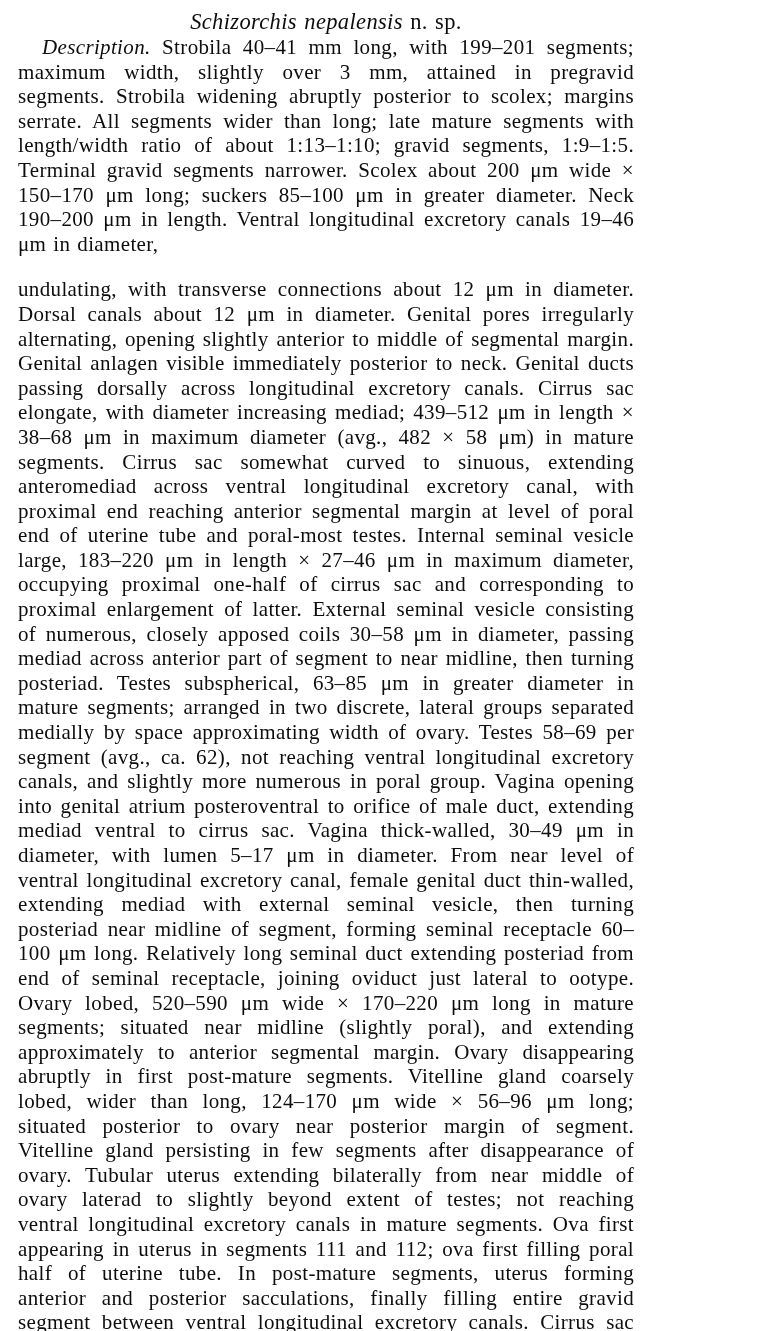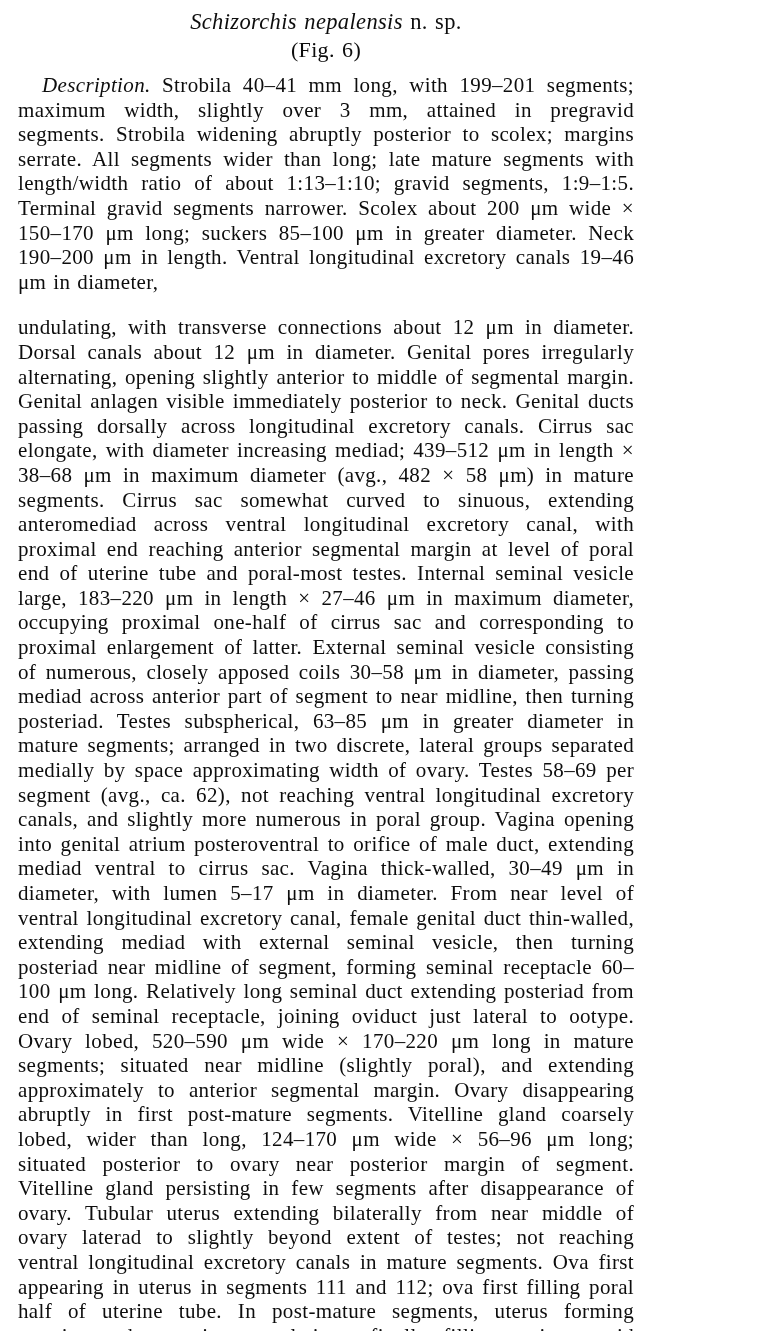--- a/index.html
+++ b/index.html
@@ -49,21 +49,20 @@
   }
   i { font-style: italic; }
 </style>
 </head>
 <body>
 
 <div class="page">
 
   <h1 class="title"><i>Schizorchis nepalensis</i><span> n. sp.</span></h1>
 
-  <div class="figline">(Fig. 6)</div>
 
   <p class="para indent"><i>Description.</i><span> Strobila 40–41 mm long, with 199–201 segments; maximum width, slightly over 3 mm, attained in pregravid segments. Strobila widening abruptly posterior to scolex; margins serrate. All segments wider than long; late mature segments with length/width ratio of about 1:13–1:10; gravid segments, 1:9–1:5. Terminal gravid segments narrower. Scolex about 200 μm wide × 150–170 μm long; suckers 85–100 μm in greater diameter. Neck 190–200 μm in length. Ventral longitudinal excretory canals 19–46 μm in diameter,</span></p>
 
   <p class="para cont">undulating, with transverse connections about 12 μm in diameter. Dorsal canals about 12 μm in diameter. Genital pores irregularly alternating, opening slightly anterior to middle of segmental margin. Genital anlagen visible immediately posterior to neck. Genital ducts passing dorsally across longitudinal excretory canals. Cirrus sac elongate, with diameter increasing mediad; 439–512 μm in length × 38–68 μm in maximum diameter (avg., 482 × 58 μm) in mature segments. Cirrus sac somewhat curved to sinuous, extending anteromediad across ventral longitudinal excretory canal, with proximal end reaching anterior segmental margin at level of poral end of uterine tube and poral-most testes. Internal seminal vesicle large, 183–220 μm in length × 27–46 μm in maximum diameter, occupying proximal one-half of cirrus sac and corresponding to proximal enlargement of latter. External seminal vesicle consisting of numerous, closely apposed coils 30–58 μm in diameter, passing mediad across anterior part of segment to near midline, then turning posteriad. Testes subspherical, 63–85 μm in greater diameter in mature segments; arranged in two discrete, lateral groups separated medially by space approximating width of ovary. Testes 58–69 per segment (avg., ca. 62), not reaching ventral longitudinal excretory canals, and slightly more numerous in poral group. Vagina opening into genital atrium posteroventral to orifice of male duct, extending mediad ventral to cirrus sac. Vagina thick-walled, 30–49 μm in diameter, with lumen 5–17 μm in diameter. From near level of ventral longitudinal excretory canal, female genital duct thin-walled, extending mediad with external seminal vesicle, then turning posteriad near midline of segment, forming seminal receptacle 60–100 μm long. Relatively long seminal duct extending posteriad from end of seminal receptacle, joining oviduct just lateral to ootype. Ovary lobed, 520–590 μm wide × 170–220 μm long in mature segments; situated near midline (slightly poral), and extending approximately to anterior segmental margin. Ovary disappearing abruptly in first post-mature segments. Vitelline gland coarsely lobed, wider than long, 124–170 μm wide × 56–96 μm long; situated posterior to ovary near posterior margin of segment. Vitelline gland persisting in few segments after disappearance of ovary. Tubular uterus extending bilaterally from near middle of ovary laterad to slightly beyond extent of testes; not reaching ventral longitudinal excretory canals in mature segments. Ova first appearing in uterus in segments 111 and 112; ova first filling poral half of uterine tube. In post-mature segments, uterus forming anterior and posterior sacculations, finally filling entire gravid segment between ventral longitudinal excretory canals. Cirrus sac and vagina persisting in gravid segments. Eggs subspherical, 58–83 μm in greater diameter (avg., 72.5 μm; n = 50) in permanently mounted specimens. Embryo 15–17 μm in greater diameter.</p>
 
 
   <p class="para indent"><i>Habitat.</i><span> Small intestine.</span></p>
 
   <p class="para indent"><i>Type locality.</i><span> Gosainkund, Nepal.</span></p>
 

